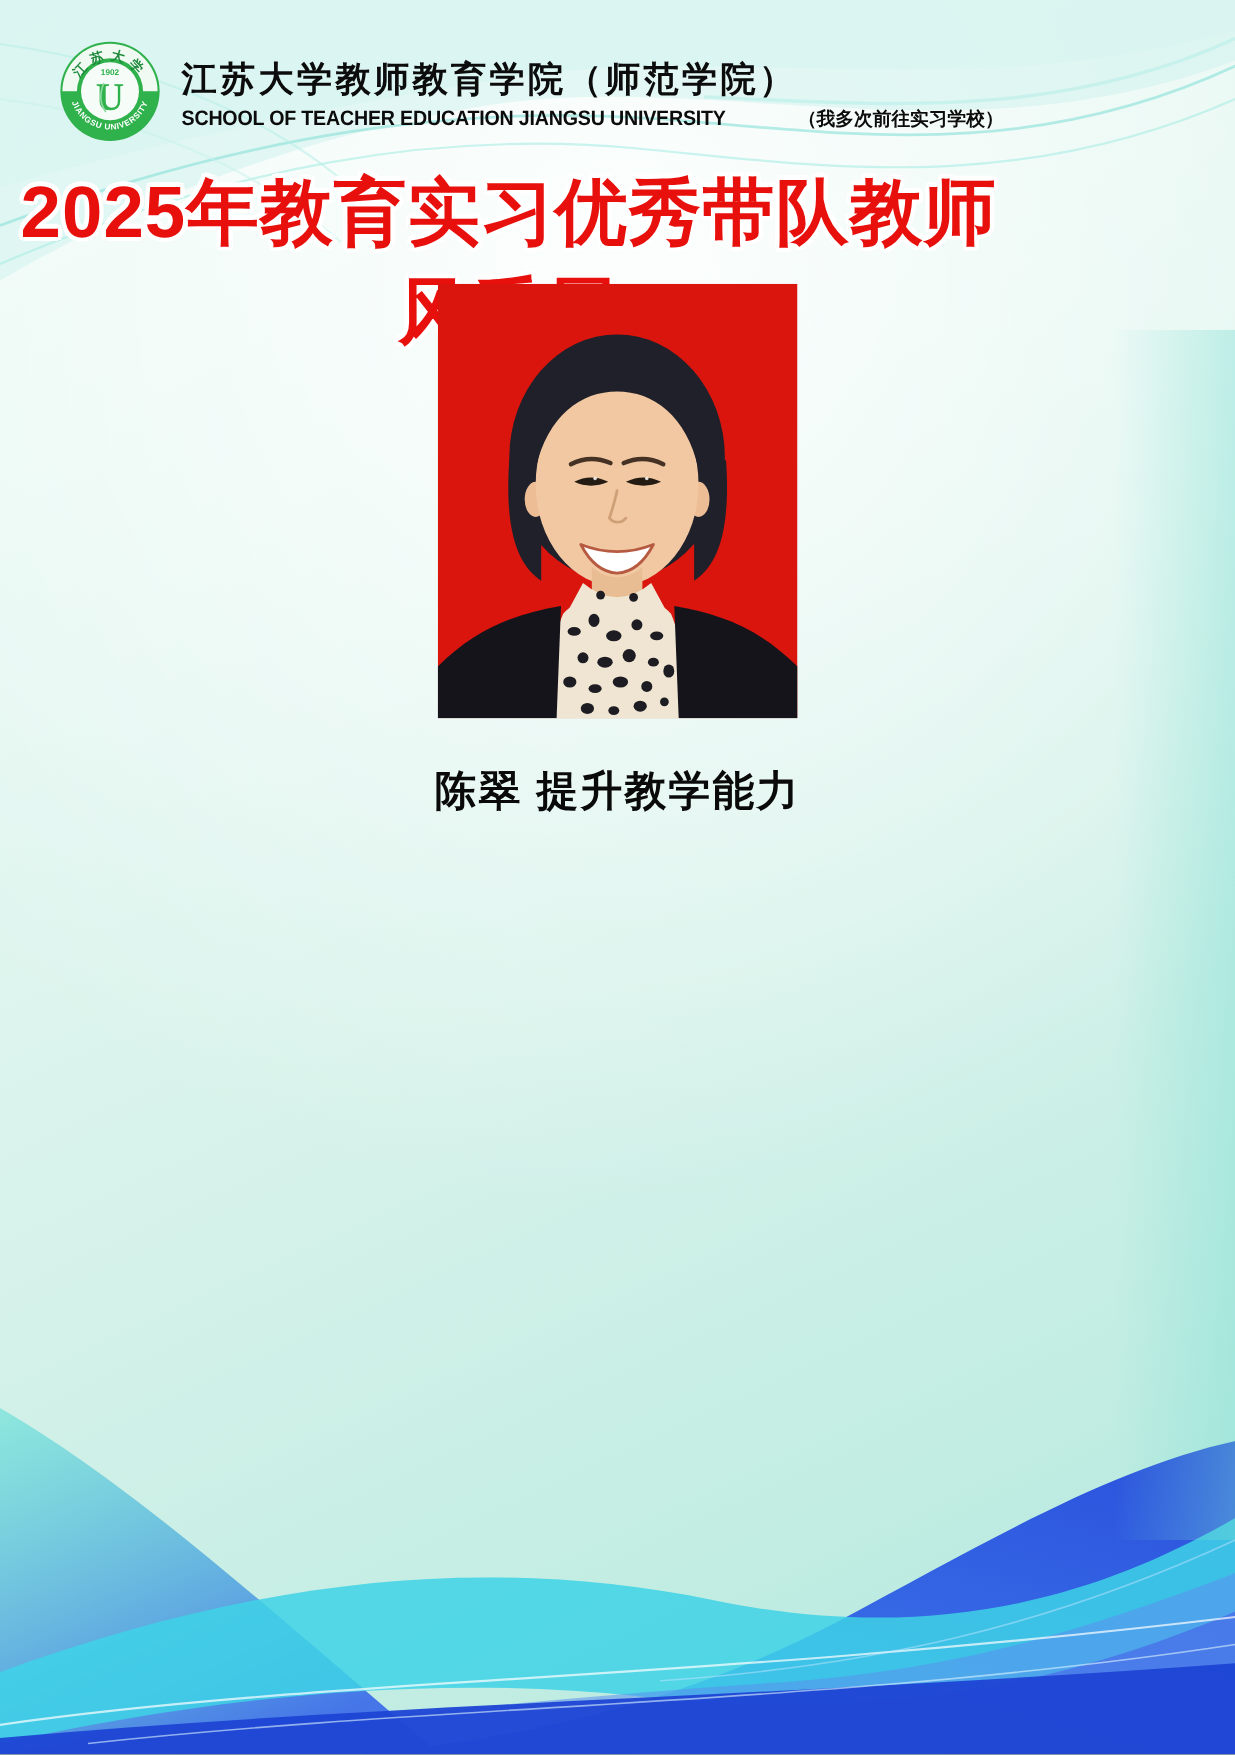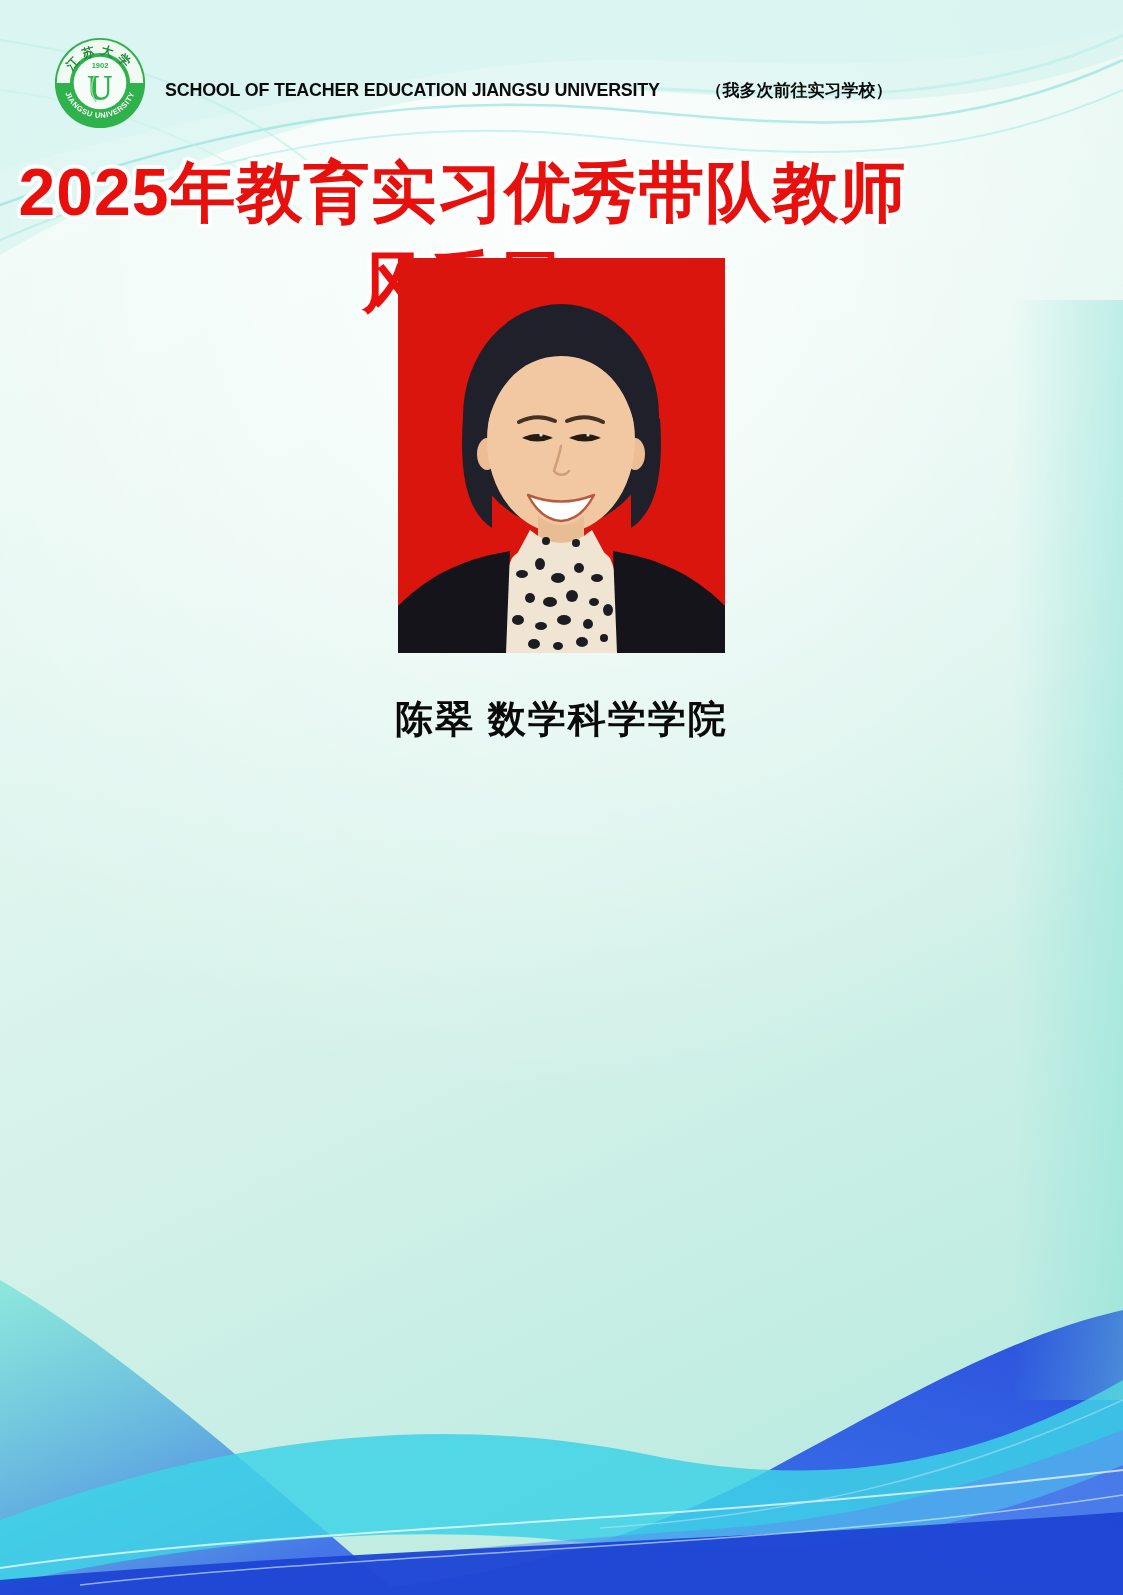--- a/index.html
+++ b/index.html
@@ -15,21 +15,21 @@
   .right-tint{position:absolute;top:300px;right:0;width:110px;height:1100px;
     background:linear-gradient(to left, rgba(120,222,210,.38), rgba(120,222,210,0));
     pointer-events:none;}
 
   
   .header{position:absolute;top:36px;left:53px;display:flex;align-items:center;}
   .logo{width:94px;height:94px;flex:0 0 auto;}
   .org{margin-left:18px;padding-top:8px;color:#0c0c0c;}
   .org-cn{font-family:"Liberation Serif","DejaVu Serif",serif;font-weight:bold;
     font-size:32px;letter-spacing:3px;line-height:1.15;}
-  .org-row{margin-top:7px;display:flex;align-items:baseline;white-space:nowrap;}
+  .org-row{margin-top:7px;display:flex;align-items:baseline;white-space:nowrap;gap:20px;}
   .org-en{font-size:19px;font-weight:700;letter-spacing:-0.2px;display:inline-block;
     transform:scaleX(.94);transform-origin:left;}
   .org-note{font-family:"Liberation Serif","DejaVu Serif",serif;font-size:17px;
     font-weight:bold;margin-left:14px;}
 
   
   .title{
     position:absolute;top:148px;left:0;width:925px;margin:0;text-align:center;
     font-size:66px;font-weight:bold;letter-spacing:1px;color:#e8100c;
     font-family:"Liberation Sans","DejaVu Sans",sans-serif;
@@ -103,20 +103,21 @@
       <text x="50" y="68" text-anchor="middle" font-size="38" font-weight="bold" fill="#2fb14c" font-family="Liberation Serif, serif">U</text>
       <path d="M44,42 C40,52 40,62 46,70" stroke="#8fd9a0" stroke-width="1.6" fill="none"></path>
       <text font-size="13" font-weight="bold" fill="#1f8a3d" letter-spacing="5">
         <textPath href="#arcTop" startOffset="50%" text-anchor="middle">江苏大学</textPath>
       </text>
       <text font-size="8" font-weight="bold" fill="#ffffff" letter-spacing="0.6">
         <textPath href="#arcBottom" startOffset="50%" text-anchor="middle">JIANGSU UNIVERSITY</textPath>
       </text>
     </svg>
     <div class="org">
+      <div class="org-cn">江苏大学教师教育学院（师范学院）</div>
       <div class="org-row">
         <span class="org-en">SCHOOL OF TEACHER EDUCATION JIANGSU UNIVERSITY</span>
         <span class="org-note">（我多次前往实习学校）</span>
       </div>
     </div>
   </header>
 
   <h1 class="title">2025年教育实习优秀带队教师风采展</h1>
 
   <div class="photo">
@@ -166,16 +167,16 @@
           <ellipse cx="206" cy="380" rx="4" ry="4"></ellipse>
         <ellipse cx="148" cy="283" rx="4" ry="4"></ellipse>
           <ellipse cx="178" cy="285" rx="4" ry="4"></ellipse>
       </g>
 
       <path d="M0,395 L0,348 C36,312 72,300 112,293 L108,395 Z" fill="#14141a"></path>
       <path d="M327,395 L327,348 C291,312 255,300 215,293 L219,395 Z" fill="#14141a"></path>
     </svg>
   </div>
 
-  <div class="name">陈翠 数学科学学院</div>
+  <div class="name">陈翠 提升教学能力</div>
 
 
 </div>
 
 </body></html>

